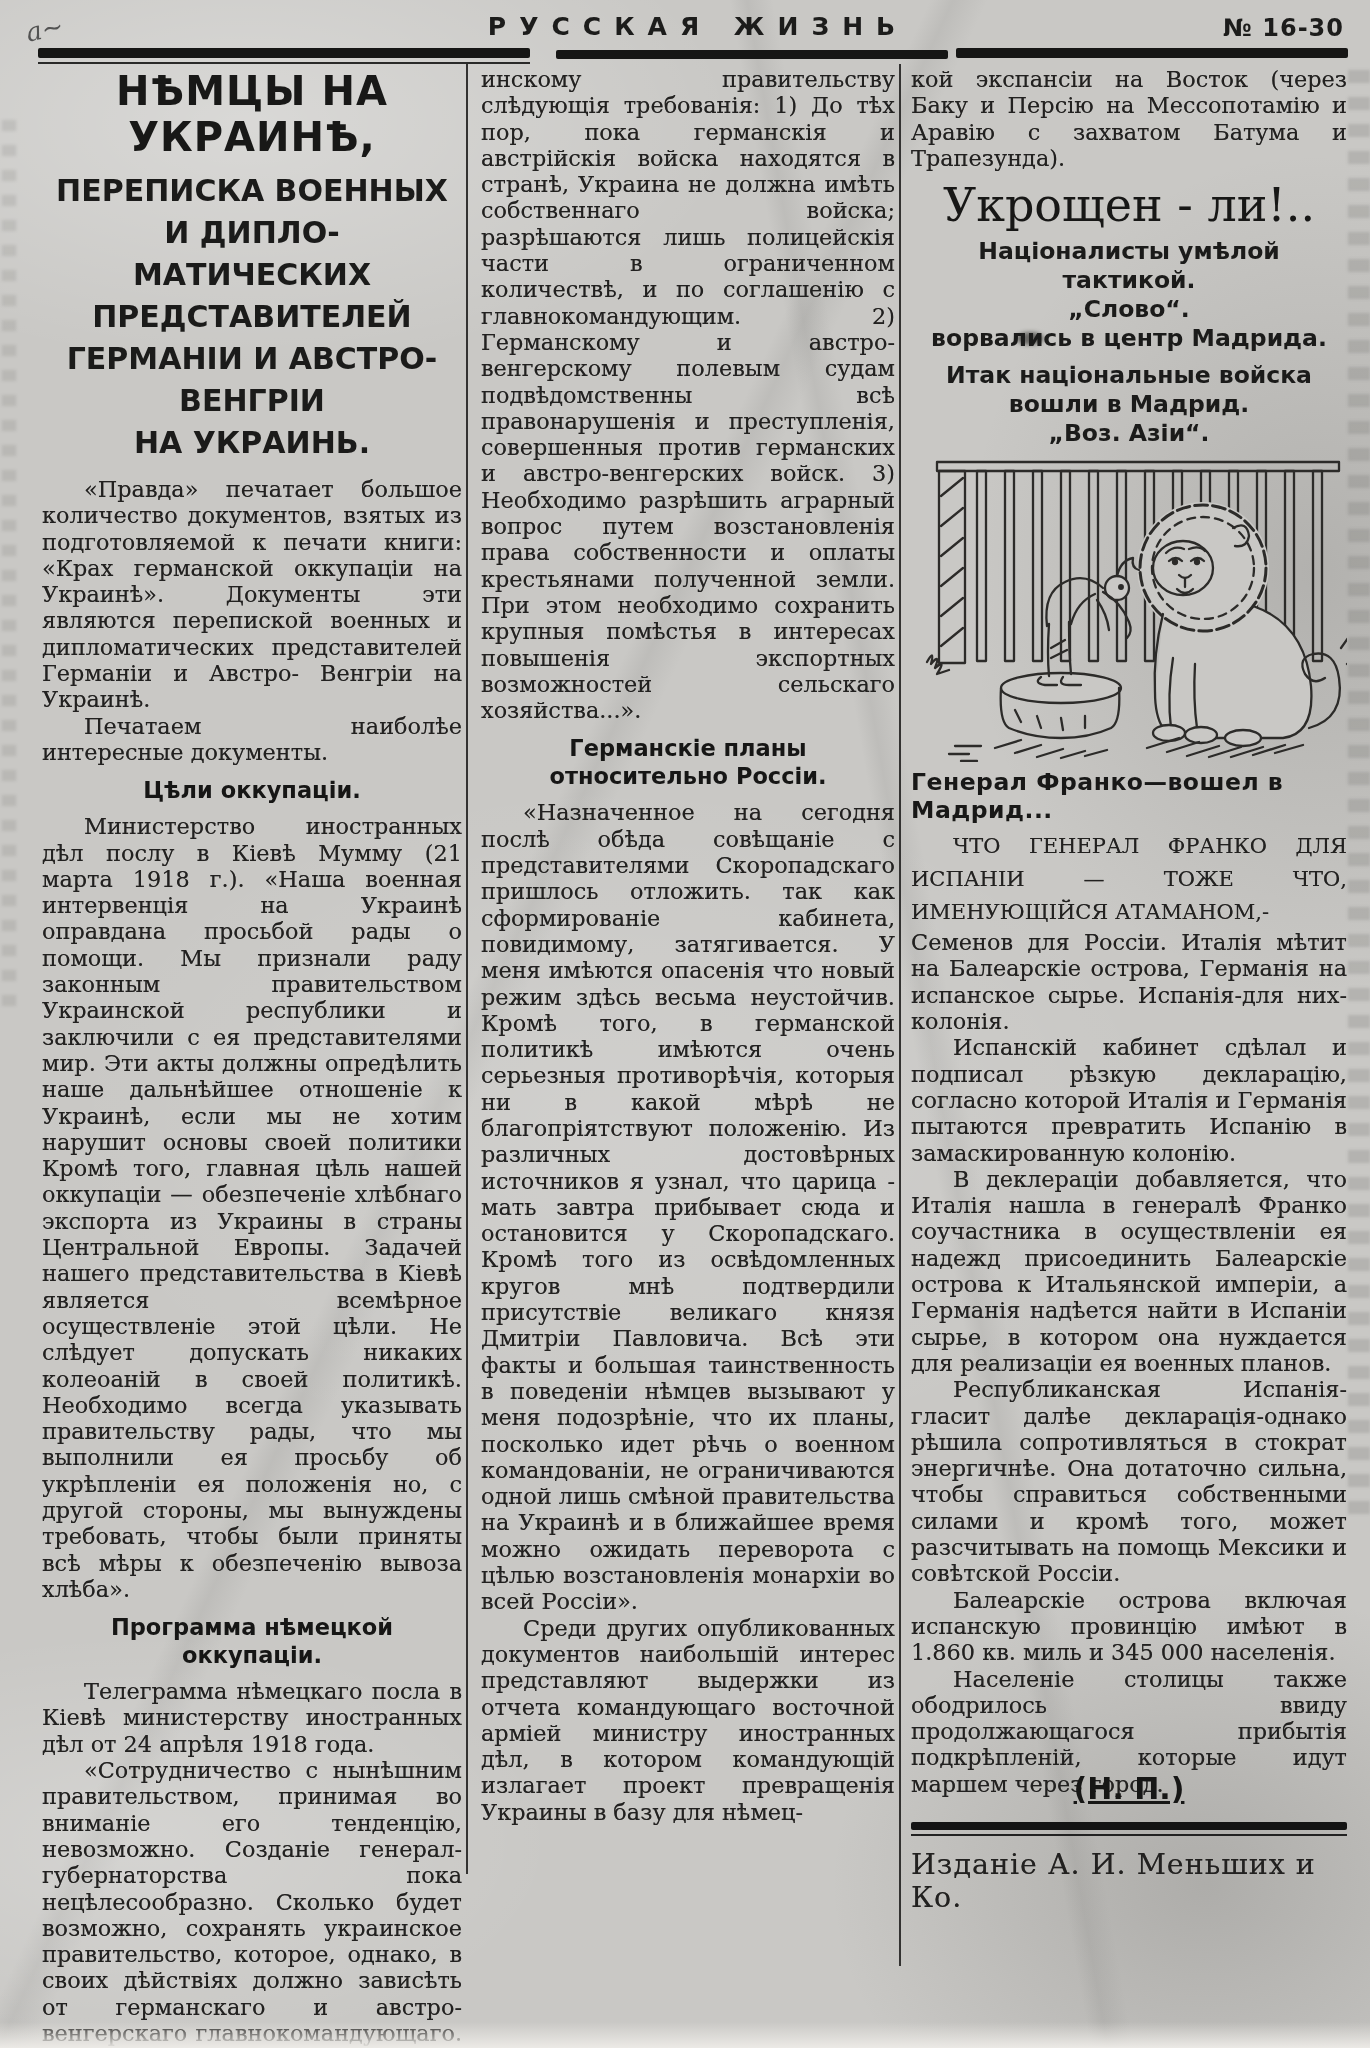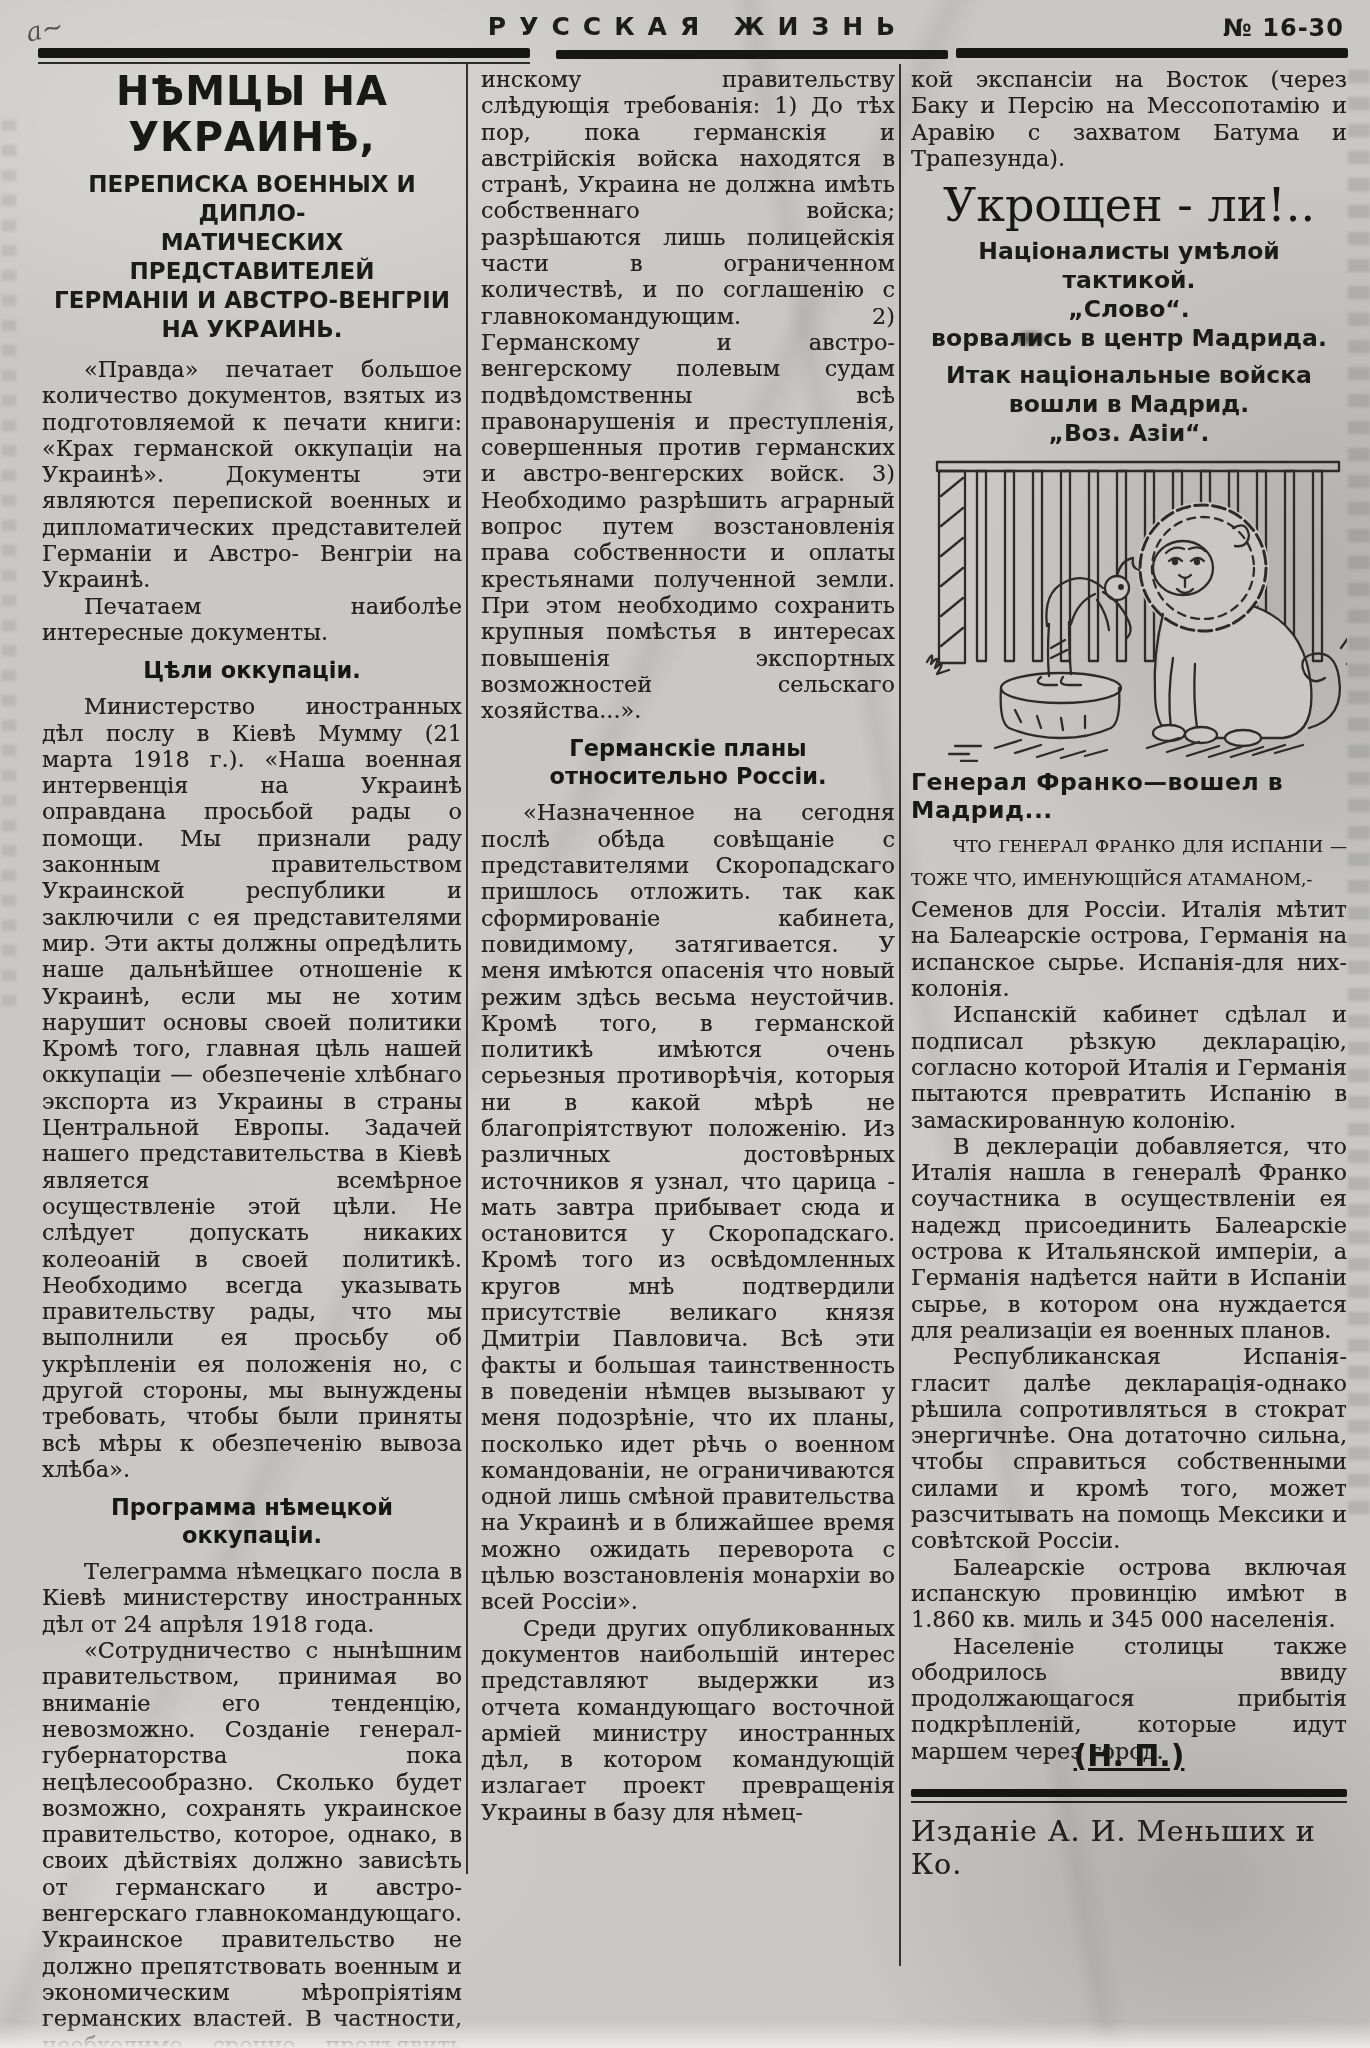--- a/index.html
+++ b/index.html
@@ -45,37 +45,37 @@
   
   .col{position:absolute;top:66px;}
   .col1{left:42px;width:420px;}
   .col2{left:481px;width:414px;}
   .col3{left:911px;width:436px;}
   p.body{font-size:22.4px;line-height:26.3px;text-align:justify;margin:0;text-indent:42px;
     text-shadow:0 0 .6px rgba(35,34,32,.55);}
   p.noindent{text-indent:0;}
   .headline-1{font-family:"DejaVu Sans",sans-serif;font-weight:bold;font-size:40px;line-height:46px;
     text-align:center;margin:2px 0 10px;letter-spacing:1px;color:#181817;}
-  .deck-line{font-family:"DejaVu Sans",sans-serif;font-weight:bold;font-size:23px;line-height:29px;
+  .deck-line{font-family:"DejaVu Sans",sans-serif;font-weight:bold;font-size:30px;line-height:42px;
     text-align:center;color:#1b1b1a;}
   .deck-wrap{margin-bottom:12px;}
   .crosshead{font-family:"DejaVu Sans",sans-serif;font-weight:bold;font-size:22.5px;line-height:28px;
     text-align:center;margin:11px 0 9px;color:#161615;}
   
   .cont-top{margin-top:4px;}
   .headline-ukr{font-family:"DejaVu Serif",serif;font-weight:normal;font-size:46px;line-height:52px;
     text-align:center;margin:8px 0 6px;color:#171716;}
   .deckA .deck-line{font-size:23.5px;line-height:29px;}
   .deckA{margin-bottom:8px;}
   .cartoon-box{margin:2px 0 0;}
   .cartoon-caption{font-family:"DejaVu Sans",sans-serif;font-weight:bold;font-size:23.5px;line-height:28px;
     margin:2px 0 4px;color:#181817;letter-spacing:.5px;}
   .headline-esp{font-family:"DejaVu Serif",serif;font-weight:bold;font-size:44px;line-height:52px;
     text-align:center;margin:4px 0 8px;color:#161615;}
-  p.caps{font-size:17px;line-height:33px;text-indent:42px;margin-top:6px;}
+  p.caps{font-size:21px;line-height:33px;text-indent:42px;margin-top:6px;}
   .byline{font-family:"DejaVu Sans",sans-serif;font-weight:bold;font-size:30px;text-align:center;
     margin-top:-26px;color:#171716;text-decoration:underline;}
   .footrule-a{height:8px;background:#141414;margin:16px 0 4px;border-radius:2px;}
   .footrule-b{height:2px;background:#222;margin:0 0 12px;}
   .footer-line{font-size:28.5px;letter-spacing:1px;text-shadow:0 0 .6px rgba(35,34,32,.5);}
   svg .ink{stroke:#2c2b29;fill:none;stroke-width:2.3;stroke-linecap:round;stroke-linejoin:round;}
   svg .paper{fill:#c9c8c5;stroke:none;}
 </style>
 </head>
 <body>

